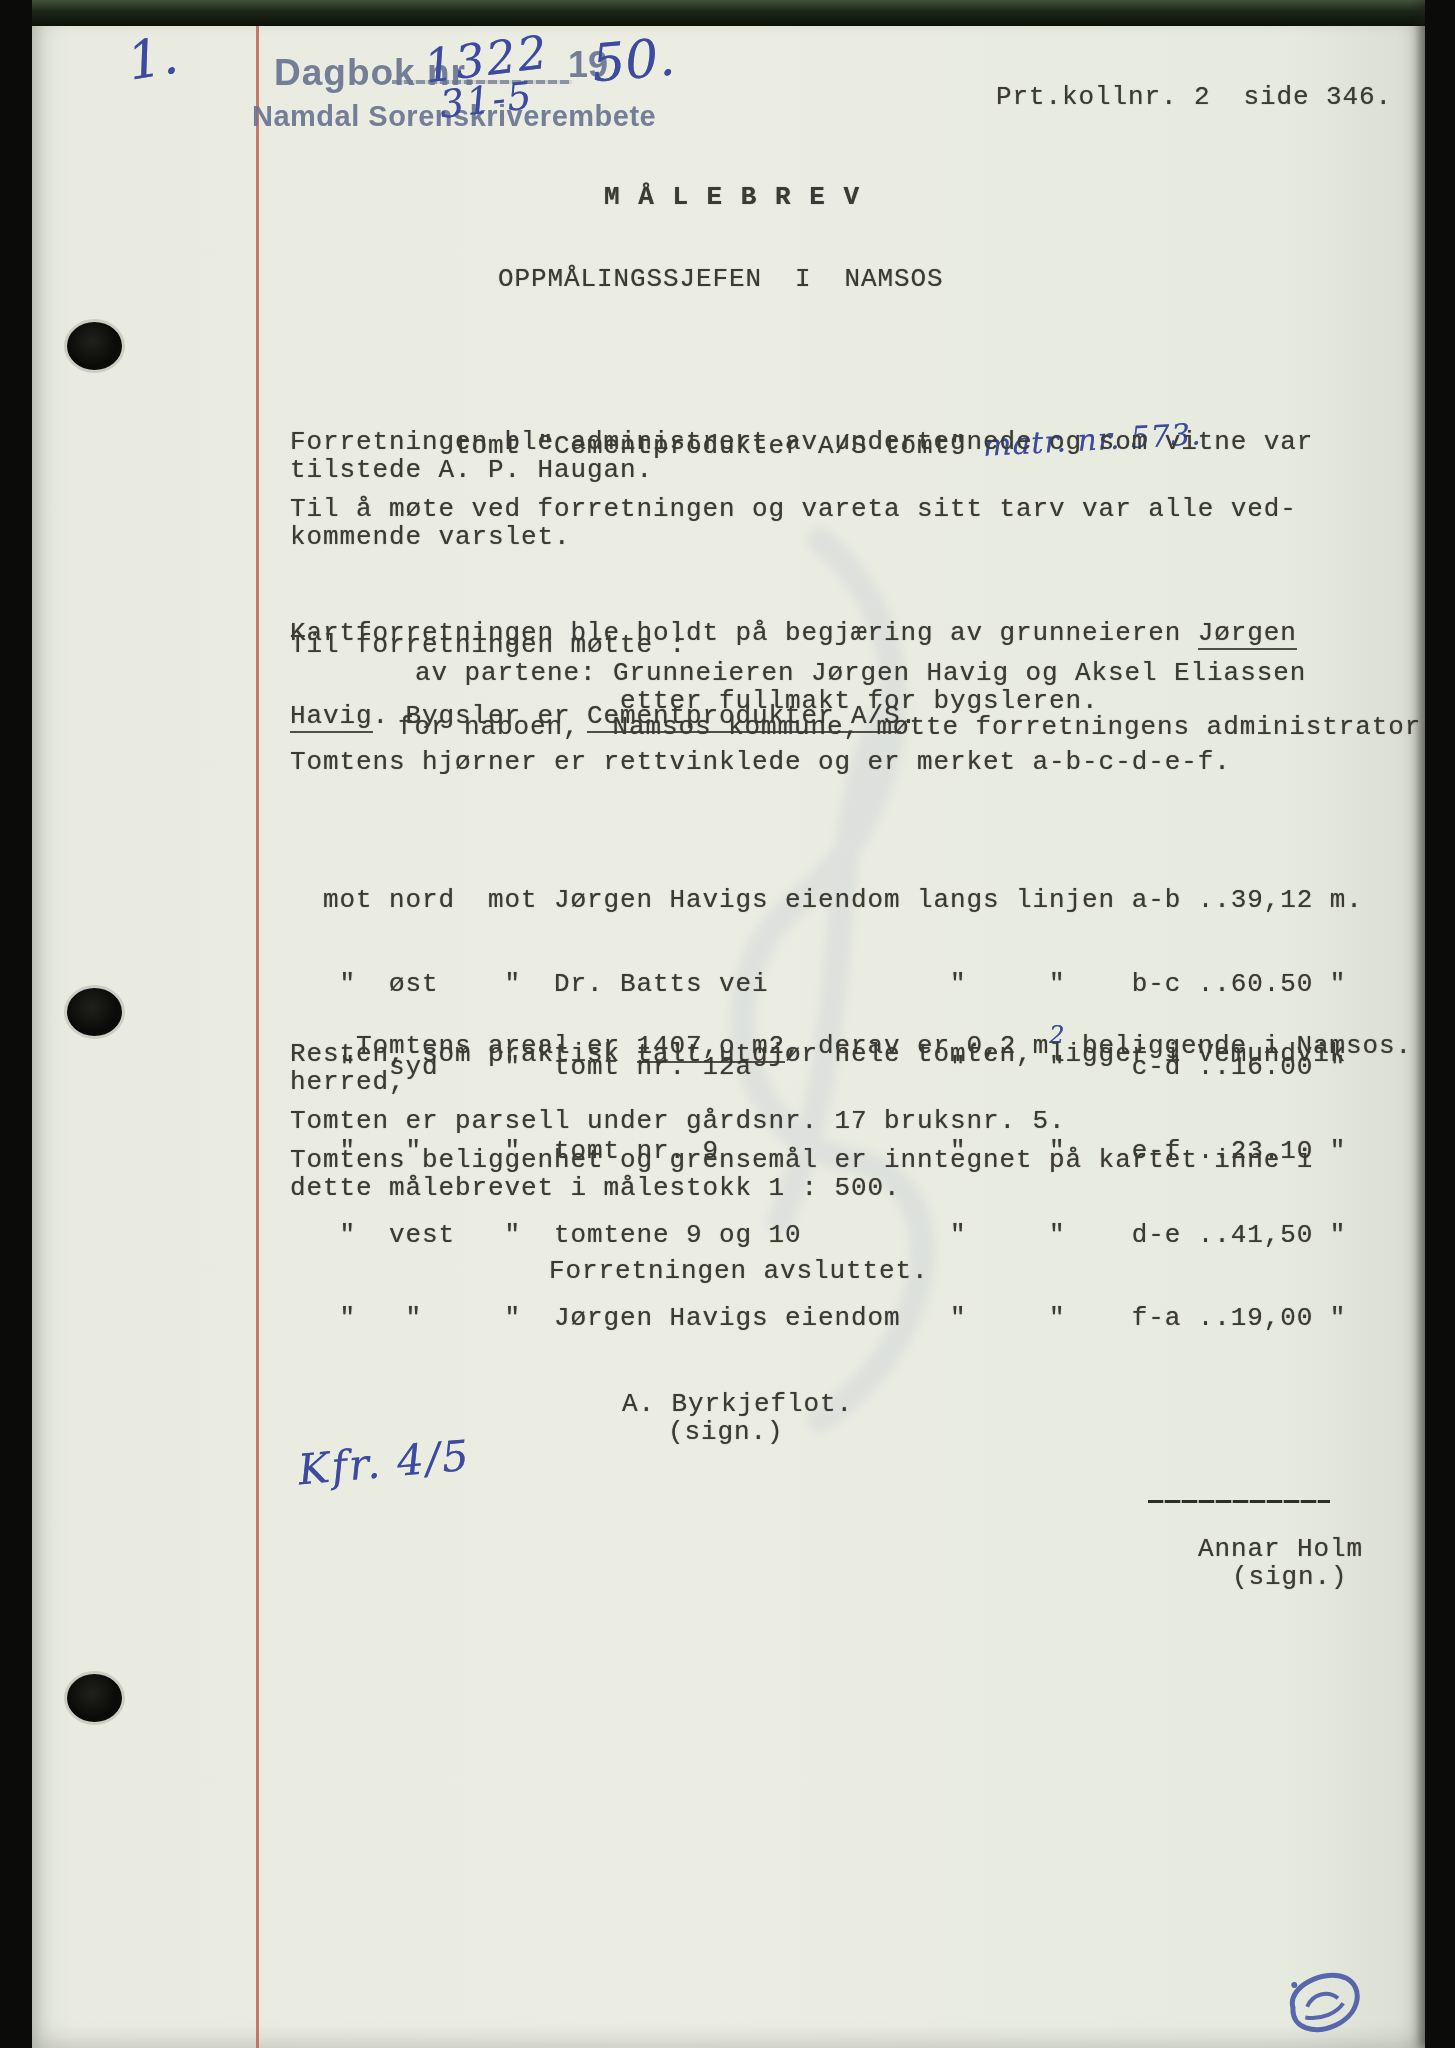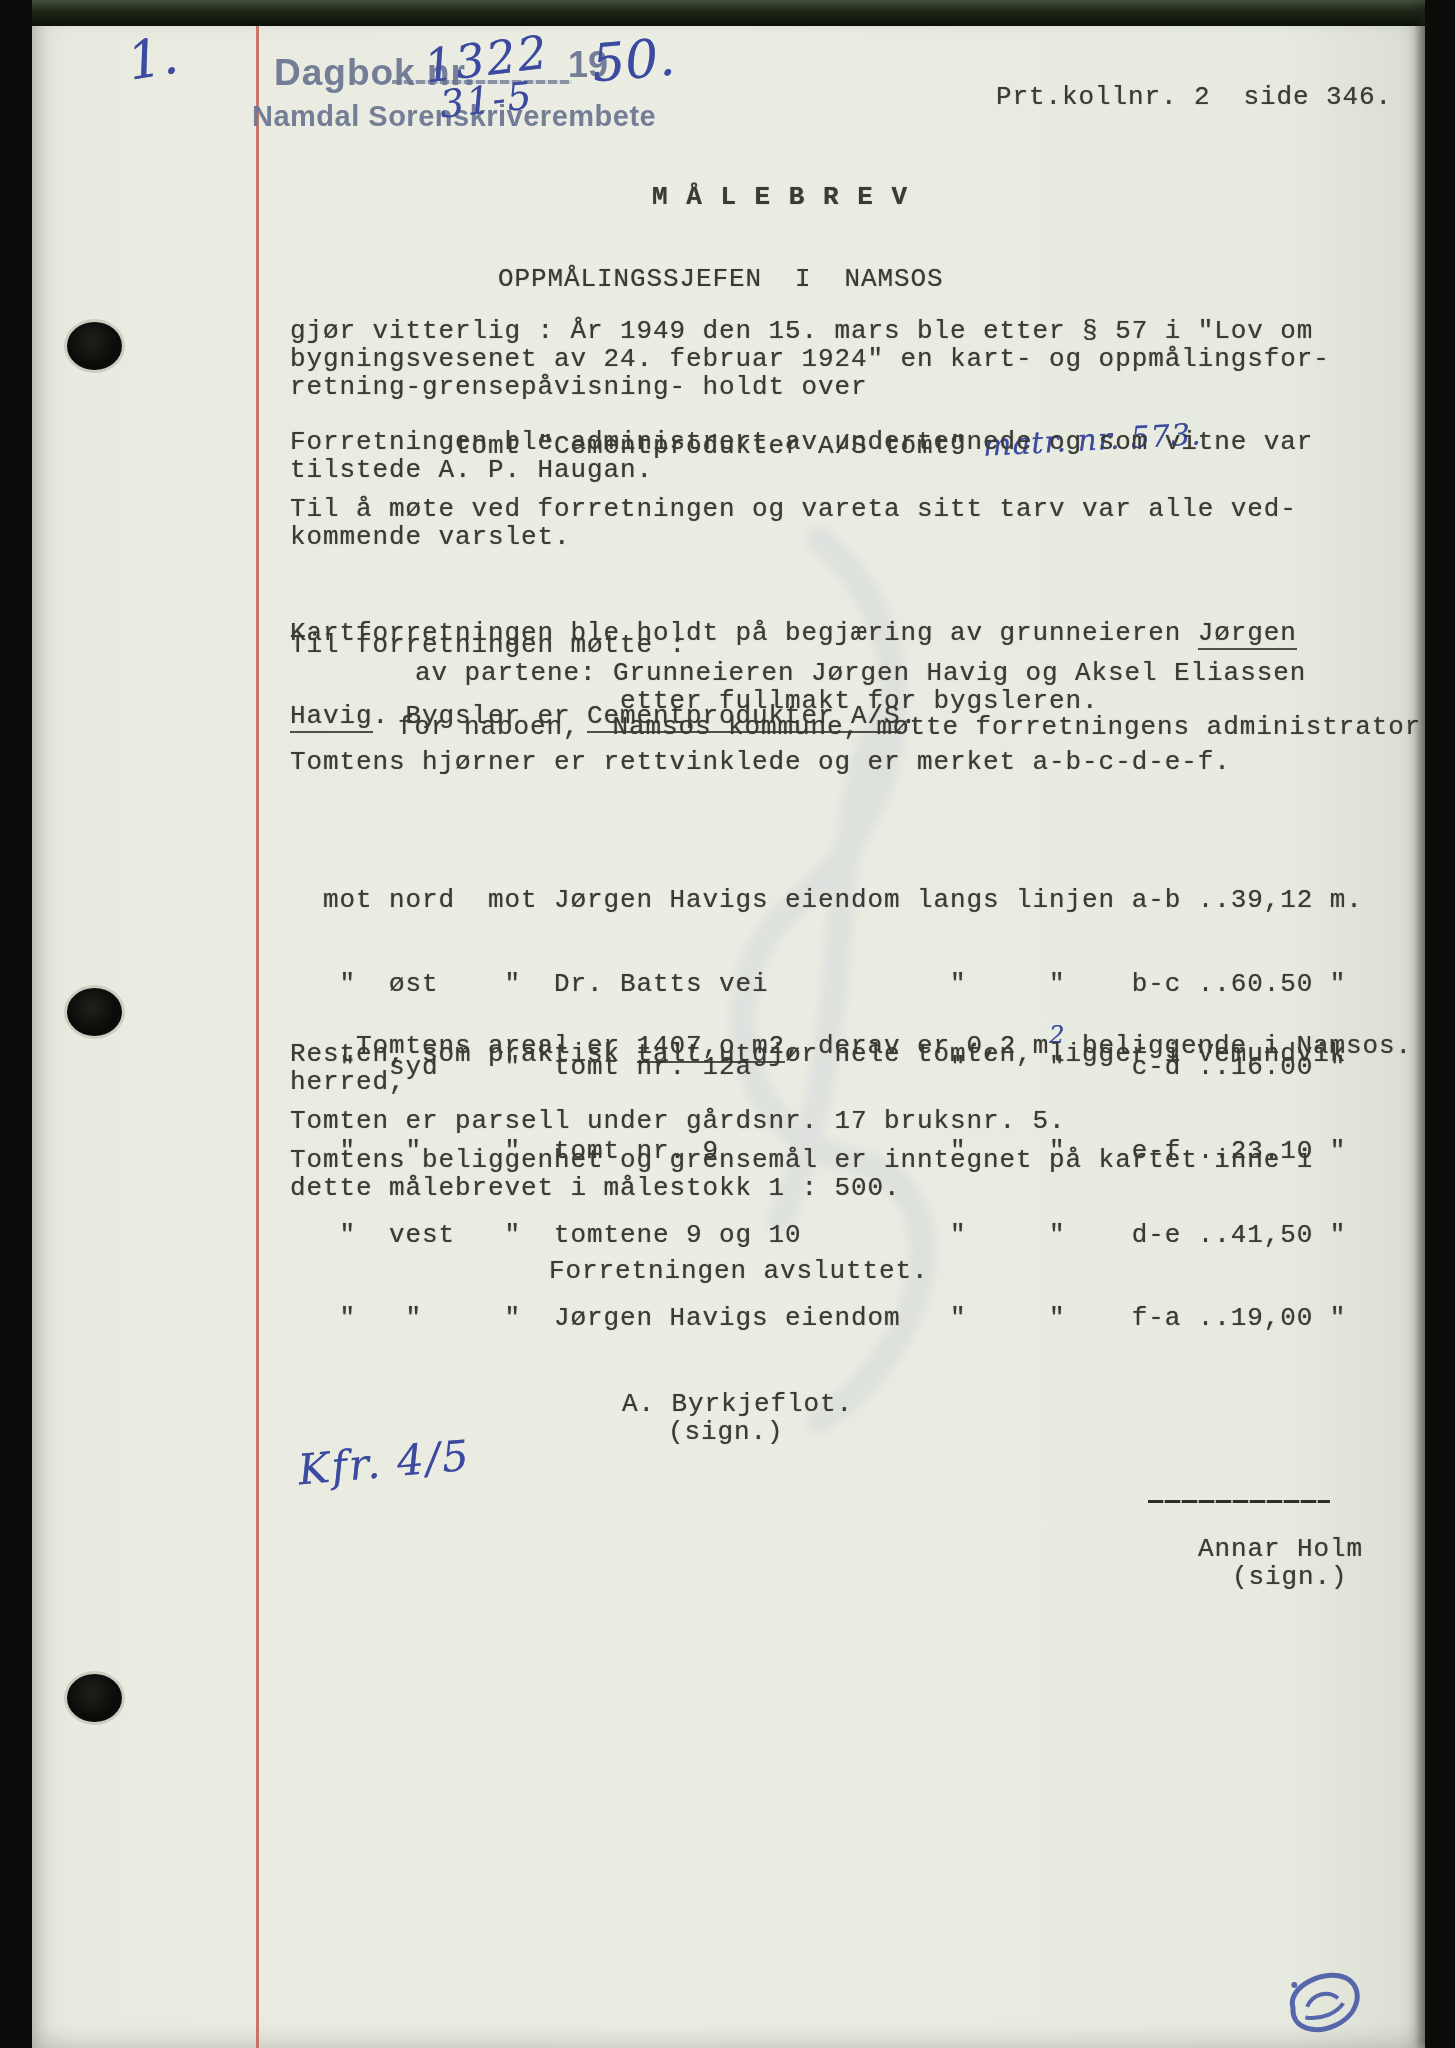--- a/index.html
+++ b/index.html
@@ -12,21 +12,21 @@
   .leftbar{position:absolute;left:0;top:0;width:32px;height:2048px;background:#0b0c09;z-index:5;}
   .rightbar{position:absolute;left:1425px;top:0;width:30px;height:2048px;background:#0b0c09;z-index:5;
     box-shadow:-6px 0 8px rgba(30,32,25,.45);}
   .redline{position:absolute;left:256px;top:0;width:3px;height:2048px;background:#c05a4c;opacity:.8;z-index:2;}
   .hole{position:absolute;left:67px;width:55px;height:48px;border-radius:50%;z-index:4;
     background:radial-gradient(circle at 45% 40%, #20201c 0%, #0a0a08 60%, #11110d 100%);
     box-shadow:0 0 0 3px rgba(120,125,110,.25);}
   .typed{position:absolute;font-family:"Liberation Mono","DejaVu Sans Mono",monospace;
     font-size:26px;line-height:27.8px;letter-spacing:0.9px;color:#3b3a34;white-space:pre;
     text-shadow:0 0 1px rgba(59,58,52,.65);z-index:2;}
-  .bold{font-weight:bold;margin-left:48px;}
+  .bold{font-weight:bold;}
   .u{border-bottom:2.5px solid rgba(52,51,45,.85);}
   .stamp{position:absolute;font-family:"Liberation Sans",sans-serif;font-weight:bold;
     color:#6a7590;filter:blur(0.6px);opacity:.92;z-index:2;}
   .hand{position:absolute;font-family:"DejaVu Serif",serif;font-style:italic;color:#3c4ba0;z-index:3;
     text-shadow:0 0 0.5px rgba(60,75,160,.6);}
   .hand-inline{display:inline-block;font-family:"DejaVu Serif",serif;font-style:italic;color:#3c4ba0;
     letter-spacing:1px;text-shadow:0 0 0.5px rgba(60,75,160,.6);}
   .stampline{position:absolute;height:4px;z-index:2;opacity:.75;
     background:repeating-linear-gradient(90deg,#6a7590 0 9px,rgba(106,117,144,.25) 9px 12px);}
   .sigline{position:absolute;height:3px;z-index:2;
@@ -59,23 +59,20 @@
   <div class="stamp" style="left:568px;top:44px;font-size:36px;">19</div>
   <div class="hand" style="left:592px;top:30px;font-size:52px;transform:rotate(-5deg);">50.</div>
   <div class="hand" style="left:440px;top:78px;font-size:38px;transform:rotate(-6deg);letter-spacing:2px;">31-5</div>
   <div class="stamp" style="left:252px;top:100px;font-size:29px;letter-spacing:0.5px;">Namdal Sorenskriverembete</div>
 
   <div class="typed" style="left:996px;top:84px;">Prt.kollnr. 2  side 346.</div>
 
   <div class="typed bold" style="left:604px;top:184px;letter-spacing:1.5px;">M Å L E B R E V</div>
   <div class="typed" style="left:498px;top:266px;text-align:center;">OPPMÅLINGSSJEFEN  I  NAMSOS</div>
 
-  <div class="typed" style="left:290px;top:318px;">gjør vitterlig : År 1949 den 15. mars ble etter § 57 i "Lov om
-bygningsvesenet av 24. februar 1924" en kart- og oppmålingsfor-
-retning-grensepåvisning- holdt over</div>
 
   <div class="typed" style="left:290px;top:401px;">
     <span>      tomt "Cementprodukter A/S tomt" </span><span class="hand-inline" style="font-size:30px;transform:rotate(-3deg) translateY(-3px);">matr. nr. 573.</span>
   </div>
 
   <div class="typed" style="left:290px;top:429px;">Forretningen ble administrert av undertegnede og som vitne var
 tilstede A. P. Haugan.</div>
 
   <div class="typed" style="left:290px;top:496px;">Til å møte ved forretningen og vareta sitt tarv var alle ved-
 kommende varslet.</div>

